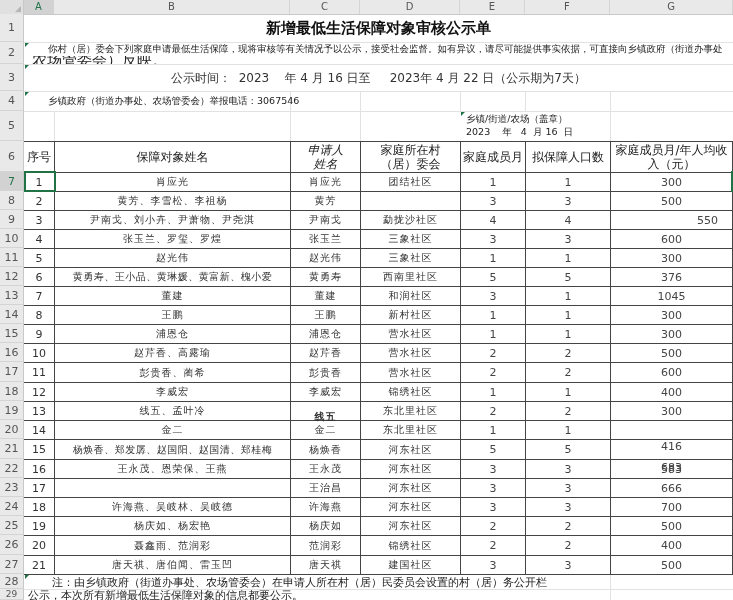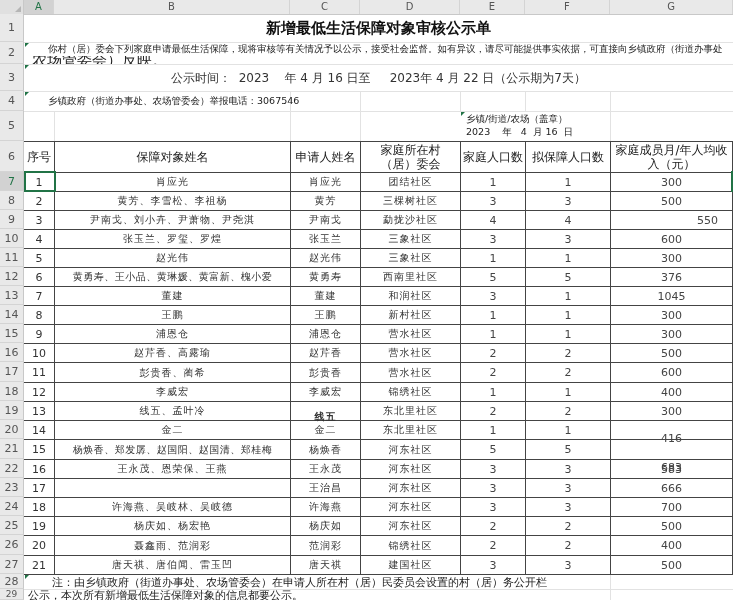--- a/index.html
+++ b/index.html
@@ -134,49 +134,48 @@
   <div class="vb" style="left:54px;top:141px;height:433px;"></div>
   <div class="vb" style="left:290px;top:141px;height:433px;"></div>
   <div class="vb" style="left:360px;top:141px;height:433px;"></div>
   <div class="vb" style="left:460px;top:141px;height:433px;"></div>
   <div class="vb" style="left:525px;top:141px;height:433px;"></div>
   <div class="vb" style="left:610px;top:141px;height:433px;"></div>
   <div class="vb" style="left:732px;top:141px;height:433px;"></div>
 
   <div class="cell th" style="left:24px;top:142px;width:30px;height:30px;">序号</div>
   <div class="cell th" style="left:55px;top:142px;width:235px;height:30px;">保障对象姓名</div>
-  <div class="cell th" style="left:291px;top:142px;width:69px;height:30px;flex-direction:row;">
+  <div class="cell th" style="left:291px;top:142px;width:69px;height:30px;flex-direction:column;font-style:italic;">
     <span>申请人</span>
     <span>姓名</span>
   </div>
   <div class="cell th" style="left:361px;top:142px;width:99px;height:30px;flex-direction:column;">
     <span>家庭所在村</span>
     <span>（居）委会</span>
   </div>
-  <div class="cell th" style="left:461px;top:142px;width:64px;height:30px;">家庭人口数</div>
+  <div class="cell th" style="left:461px;top:142px;width:64px;height:30px;">家庭成员月</div>
   <div class="cell th" style="left:526px;top:142px;width:84px;height:30px;">拟保障人口数</div>
   <div class="cell th" style="left:611px;top:142px;width:121px;height:30px;flex-direction:column;">
     <span>家庭成员月/年人均收</span>
     <span>入（元）</span>
   </div>
 
   <div style="position:absolute;left:0;top:173px;width:733px;height:18px;">
     <div class="cell td" style="left:24px;top:0;width:30px;height:18px;">1</div>
     <div class="cell name" style="left:55px;top:0;width:235px;height:18px;">肖应光</div>
     <div class="cell name" style="left:291px;top:0;width:69px;height:18px;">肖应光</div>
     <div class="cell name" style="left:361px;top:0;width:99px;height:18px;">团结社区</div>
     <div class="cell num" style="left:461px;top:0;width:64px;height:18px;">1</div>
     <div class="cell num" style="left:526px;top:0;width:84px;height:18px;">1</div>
     <div class="cell num" style="left:611px;top:0;width:121px;height:18px;">300</div>
   </div>
   <div style="position:absolute;left:0;top:192px;width:733px;height:18px;">
     <div class="cell td" style="left:24px;top:0;width:30px;height:18px;">2</div>
     <div class="cell name" style="left:55px;top:0;width:235px;height:18px;">黄芳、李雪松、李祖杨</div>
     <div class="cell name" style="left:291px;top:0;width:69px;height:18px;">黄芳</div>
-    <div class="cell name" style="left:361px;top:0;width:99px;height:18px;">三棵树社区</div>
     <div class="cell num" style="left:461px;top:0;width:64px;height:18px;">3</div>
     <div class="cell num" style="left:526px;top:0;width:84px;height:18px;">3</div>
     <div class="cell num" style="left:611px;top:0;width:121px;height:18px;">500</div>
   </div>
   <div style="position:absolute;left:0;top:211px;width:733px;height:18px;">
     <div class="cell td" style="left:24px;top:0;width:30px;height:18px;">3</div>
     <div class="cell name" style="left:55px;top:0;width:235px;height:18px;">尹南戈、刘小卉、尹萧物、尹尧淇</div>
     <div class="cell name" style="left:291px;top:0;width:69px;height:18px;">尹南戈</div>
     <div class="cell name" style="left:361px;top:0;width:99px;height:18px;">勐拢沙社区</div>
     <div class="cell num" style="left:461px;top:0;width:64px;height:18px;">4</div>
@@ -273,21 +272,21 @@
     <div class="cell num" style="left:526px;top:0;width:84px;height:18px;">2</div>
     <div class="cell num" style="left:611px;top:0;width:121px;height:18px;">300</div>
   </div>
   <div style="position:absolute;left:0;top:421px;width:733px;height:18px;">
     <div class="cell td" style="left:24px;top:0;width:30px;height:18px;">14</div>
     <div class="cell name" style="left:55px;top:0;width:235px;height:18px;">金二</div>
     <div class="cell name" style="left:291px;top:0;width:69px;height:18px;">金二</div>
     <div class="cell name" style="left:361px;top:0;width:99px;height:18px;">东北里社区</div>
     <div class="cell num" style="left:461px;top:0;width:64px;height:18px;">1</div>
     <div class="cell num" style="left:526px;top:0;width:84px;height:18px;">1</div>
-    <div class="cell num" style="left:611px;top:8px;width:121px;height:18px;">416</div>
+    <div class="cell num" style="left:611px;top:16px;width:121px;height:18px;">416</div>
   </div>
   <div style="position:absolute;left:0;top:440px;width:733px;height:19px;">
     <div class="cell td" style="left:24px;top:0;width:30px;height:19px;">15</div>
     <div class="cell name" style="left:55px;top:0;width:235px;height:19px;letter-spacing:0.5px;">杨焕香、郑发孱、赵国阳、赵国清、郑桂梅</div>
     <div class="cell name" style="left:291px;top:0;width:69px;height:19px;">杨焕香</div>
     <div class="cell name" style="left:361px;top:0;width:99px;height:19px;">河东社区</div>
     <div class="cell num" style="left:461px;top:0;width:64px;height:19px;">5</div>
     <div class="cell num" style="left:526px;top:0;width:84px;height:19px;">5</div>
     <div class="cell num" style="left:611px;top:18px;width:121px;height:19px;">683</div>
   </div>

